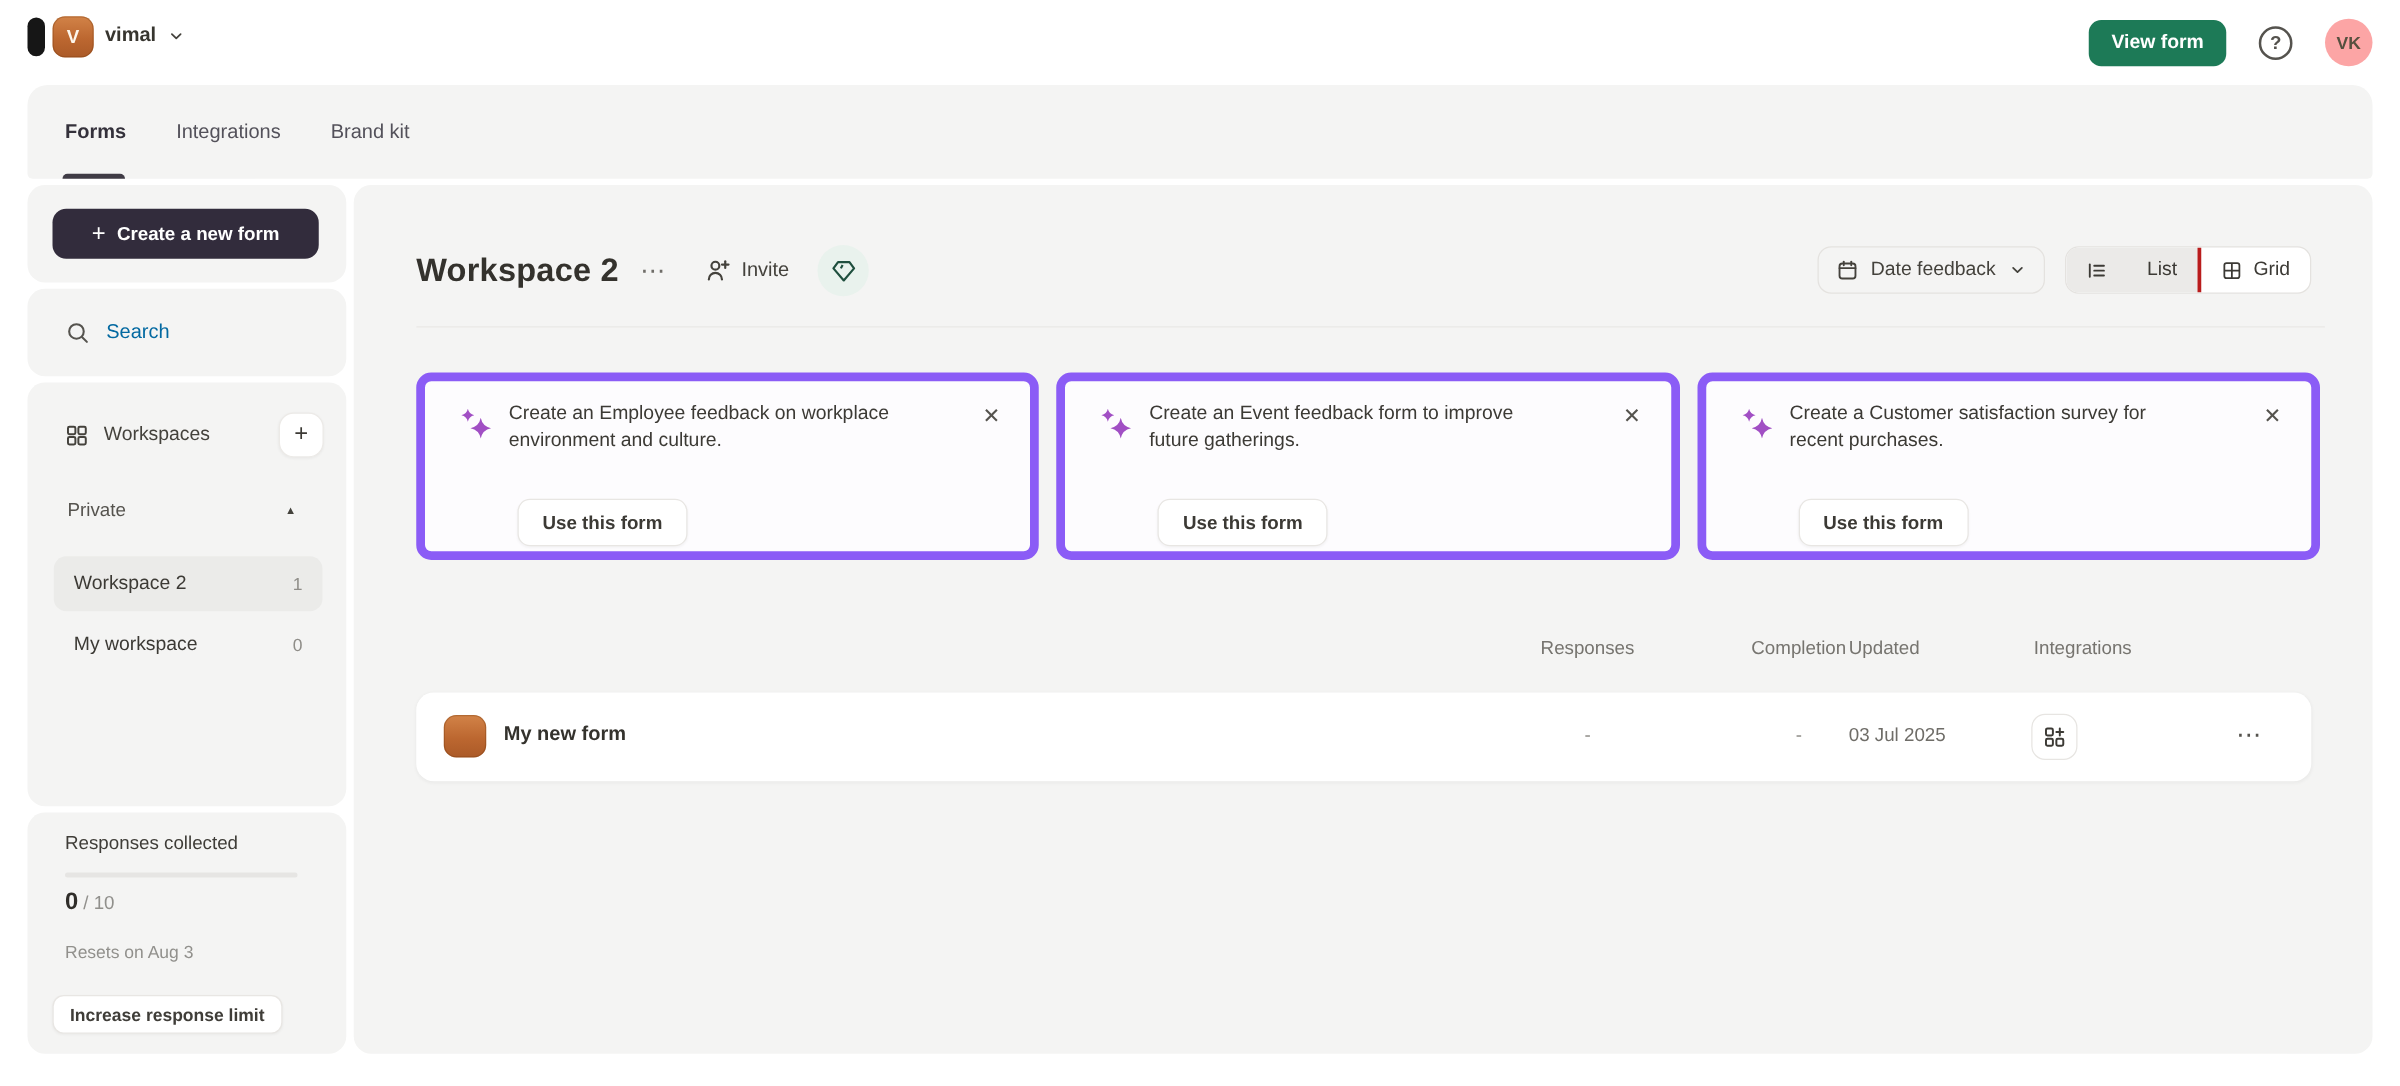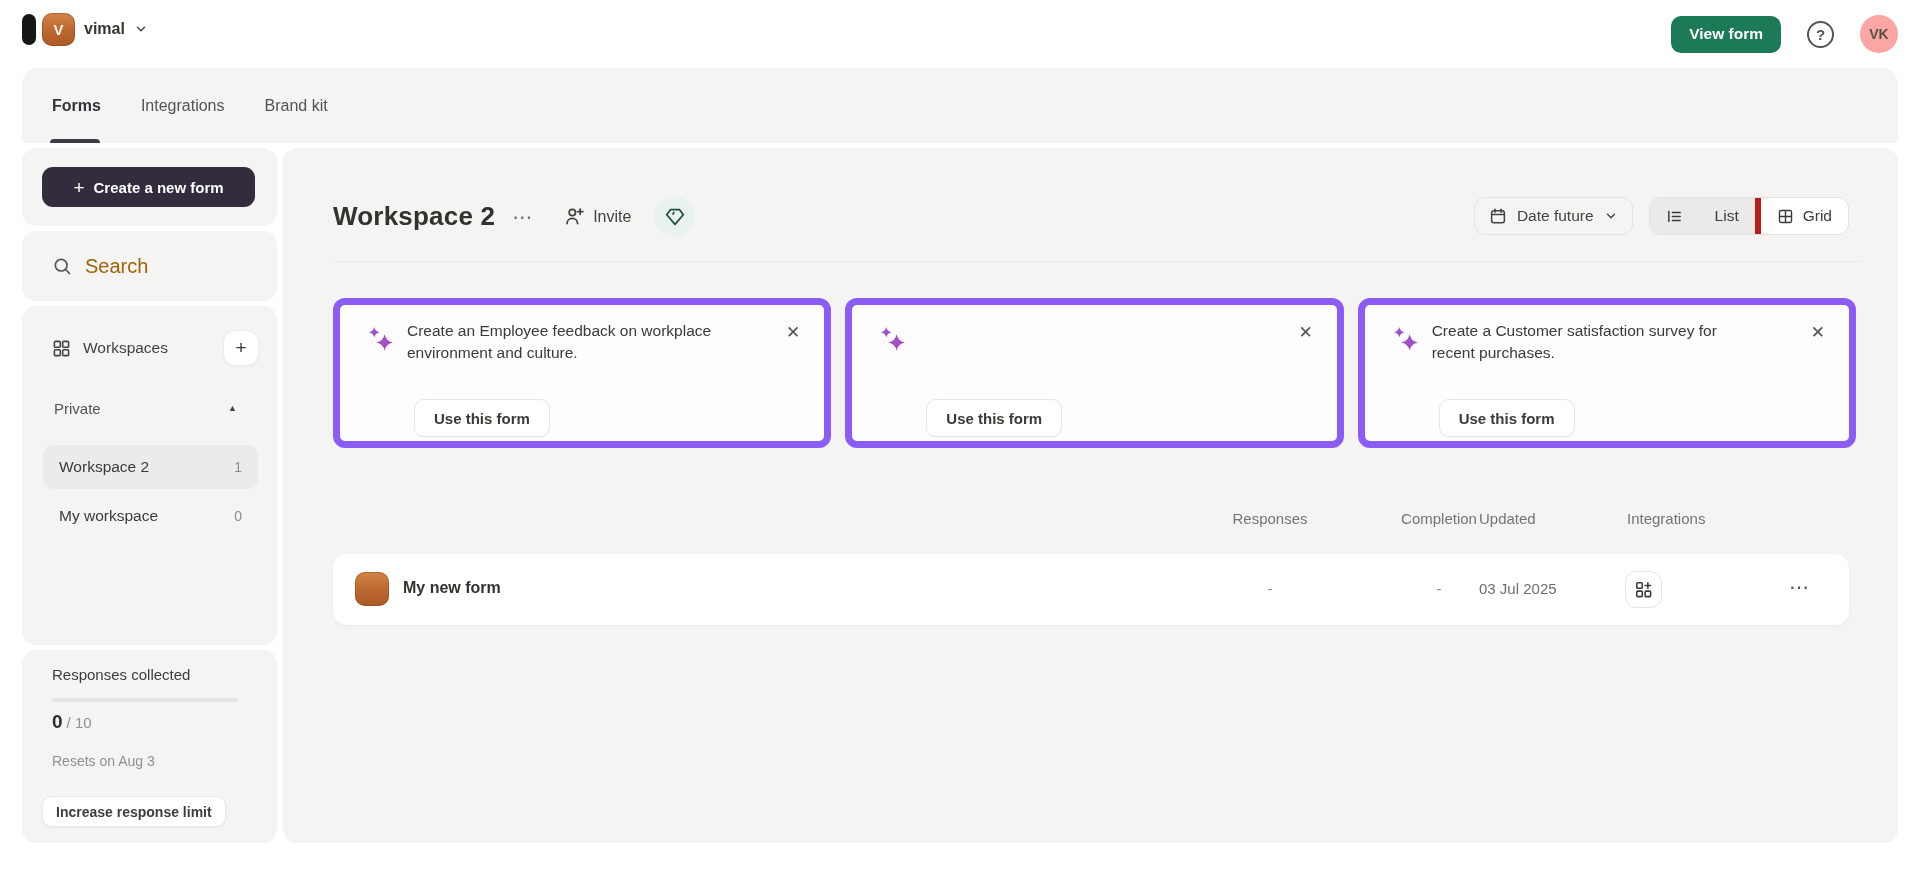--- a/index.html
+++ b/index.html
@@ -26,21 +26,21 @@
   .tab.active { color:#34313b; font-weight:600; }
   .tab-underline { position:absolute; left:28px; bottom:0; width:50px; height:4px; border-radius:4px 4px 0 0; background:#3f3b45; }
 
   
   .sb-create { left:22px; top:148px; width:255px; height:78px; }
   .btn-create { position:absolute; left:20px; top:19px; width:213px; height:40px; background:#322c3c; color:#fff; border:none; border-radius:11px; font-family:inherit; font-size:15px; font-weight:600; cursor:pointer; display:flex; align-items:center; justify-content:center; gap:9px; }
   .btn-create .plus { font-size:19px; font-weight:400; line-height:1; }
 
   .sb-search { left:22px; top:231px; width:255px; height:70px; }
   .search-row { position:absolute; left:30px; top:0; height:100%; display:flex; align-items:center; gap:13px; cursor:pointer; }
-  .search-row span { font-size:20px; color:#a16207; }
+  .search-row span { font-size:16px; color:#0369a1; }
 
   .sb-nav { left:22px; top:306px; width:255px; height:339px; }
   .ws-header { position:absolute; left:30px; right:18px; top:24px; height:36px; display:flex; align-items:center; gap:12px; }
   .ws-header .lbl { font-size:15.5px; font-weight:500; color:#44423c; flex:1; }
   .btn-sq-plus { width:36px; height:36px; background:#fff; border:1px solid #eceae7; border-radius:12px; box-shadow:0 1px 2px rgba(0,0,0,.04); font-size:19px; color:#3c3a35; display:flex; align-items:center; justify-content:center; cursor:pointer; }
   .group-row { position:absolute; left:32px; right:40px; top:87px; height:30px; display:flex; align-items:center; justify-content:space-between; cursor:pointer; }
   .group-row .lbl { font-size:15px; font-weight:500; color:#55534e; }
   .group-row .tri { font-size:9px; color:#44423c; }
   .nav-item { position:absolute; left:21px; width:215px; height:44px; border-radius:10px; display:flex; align-items:center; padding:0 16px; cursor:pointer; }
   .nav-item .lbl { flex:1; font-size:15.5px; color:#3c3a35; }
@@ -66,21 +66,21 @@
   .invite { display:flex; align-items:center; gap:8px; margin-left:14px; cursor:pointer; }
   .invite span { font-size:16px; color:#44423c; }
   .gem-badge { width:41px; height:41px; border-radius:50%; background:#e9f2ed; display:flex; align-items:center; justify-content:center; margin-left:6px; cursor:pointer; }
 
   .header-controls { position:absolute; right:49px; top:49px; display:flex; gap:16px; }
   .sort-pill { height:38px; border:1px solid #e4e2df; border-radius:11px; display:flex; align-items:center; gap:10px; padding:0 14px; cursor:pointer; }
   .sort-pill span { font-size:15.5px; color:#44423c; }
   .view-toggle { height:38px; border:1px solid #e4e2df; border-radius:11px; background:#fff; display:flex; overflow:hidden; }
   .seg { display:flex; align-items:center; gap:9px; padding:0 16px; cursor:pointer; font-size:15.5px; color:#3c3a35; }
   .seg.active { background:#ebeae8;gap:32px; }
-  .seg + .seg { border-left:6px solid #b91c1c; }
+  .seg + .seg { border-left:3px solid #b91c1c; }
 
   .main-divider { position:absolute; left:50px; right:38px; top:113px; height:1px; background:#e9e8e6; border-radius:1px; }
 
   .cards { position:absolute; left:50px; top:150px; width:1523px; display:flex; gap:14px; }
   .sugg-card { position:relative; flex:1; height:150px; background:#fdfcfe; border:7px solid #8b5cf6; border-radius:12px; }
   .sugg-card .spark { position:absolute; left:25px; top:20px; }
   .sugg-card .txt { position:absolute; left:67px; top:15px; width:322px; font-size:15.5px; line-height:22px; color:#3c3a35; }
   .sugg-card .close { position:absolute; right:24px; top:17px; font-size:17px; color:#55534e; cursor:pointer; }
   .btn-use { position:absolute; left:74px; top:94px; height:38px; padding:0 19px; background:#fff; border:1px solid #e8e6e3; border-radius:10px; box-shadow:0 1px 2px rgba(0,0,0,.04); font-family:inherit; font-size:15px; font-weight:600; color:#3c3a35; cursor:pointer; }
 
@@ -207,21 +207,21 @@
     </div>
 
     <div class="header-controls">
       <div class="sort-pill">
         <svg width="18" height="18" viewBox="0 0 24 24" fill="none" stroke="#44423c" stroke-width="2" stroke-linecap="round">
             <rect x="3.5" y="5" width="17" height="16" rx="3"></rect>
             <line x1="8" y1="3" x2="8" y2="7"></line>
             <line x1="16" y1="3" x2="16" y2="7"></line>
             <line x1="3.5" y1="10" x2="20.5" y2="10"></line>
           </svg>
-        <span>Date future</span>
+        <span>Date feedback</span>
         <svg width="14" height="14" viewBox="0 0 24 24" fill="none" stroke="#44423c" stroke-width="2.4" stroke-linecap="round" stroke-linejoin="round">
             <polyline points="6 9 12 15 18 9"></polyline>
           </svg>
       </div>
       <div class="view-toggle">
         <div class="seg active">
           <svg width="17" height="17" viewBox="0 0 24 24" fill="none" stroke="#3c3a35" stroke-width="2.1" stroke-linecap="round">
               <line x1="4" y1="5" x2="4" y2="19"></line>
               <line x1="9" y1="6.5" x2="20" y2="6.5"></line>
               <line x1="9" y1="12" x2="20" y2="12"></line>
@@ -250,20 +250,21 @@
           </svg>
         <div class="txt">Create an Employee feedback on workplace environment and culture.</div>
         <span class="close">✕</span>
         <button class="btn-use">Use this form</button>
       </div>
       <div class="sugg-card">
         <svg class="spark" width="33" height="33" viewBox="0 0 32 32" fill="#a14fc4">
             <path d="M9 2 Q9.9 6.1 14 7 Q9.9 7.9 9 12 Q8.1 7.9 4 7 Q8.1 6.1 9 2Z"></path>
             <path d="M19 9 Q20.3 15.7 27 17 Q20.3 18.3 19 25 Q17.7 18.3 11 17 Q17.7 15.7 19 9Z"></path>
           </svg>
+        <div class="txt">Create an Event feedback form to improve future gatherings.</div>
         <span class="close">✕</span>
         <button class="btn-use">Use this form</button>
       </div>
       <div class="sugg-card">
         <svg class="spark" width="33" height="33" viewBox="0 0 32 32" fill="#a14fc4">
             <path d="M9 2 Q9.9 6.1 14 7 Q9.9 7.9 9 12 Q8.1 7.9 4 7 Q8.1 6.1 9 2Z"></path>
             <path d="M19 9 Q20.3 15.7 27 17 Q20.3 18.3 19 25 Q17.7 18.3 11 17 Q17.7 15.7 19 9Z"></path>
           </svg>
         <div class="txt">Create a Customer satisfaction survey for recent purchases.</div>
         <span class="close">✕</span>

